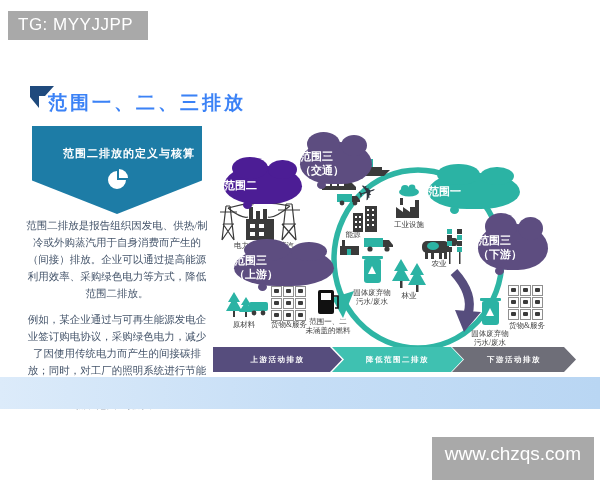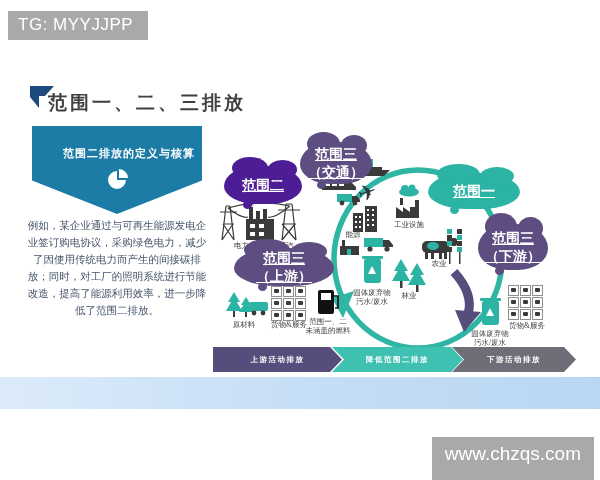--- a/index.html
+++ b/index.html
@@ -7,21 +7,21 @@
        font-family:"Liberation Sans",sans-serif;overflow:hidden;}
 
   
   .badge{position:absolute;background:#a9a9a9;color:#fff;white-space:nowrap;}
   #badge-top{left:8px;top:11px;padding:4px 15px 5px 10px;font-size:17px;letter-spacing:.5px;}
   #badge-bottom{right:6px;top:437px;padding:6px 13px 16px;font-size:19px;}
 
   
   #corner-icon{position:absolute;left:28px;top:84px;}
   #slide-title{position:absolute;left:48px;top:90px;font-family:"Liberation Serif",serif;
-    font-size:19px;font-weight:bold;color:#404040;letter-spacing:3px;text-align:center;}
+    font-size:19px;font-weight:bold;color:#3b82f6;letter-spacing:3px;text-align:center;}
 
   
   #ribbon{position:absolute;left:32px;top:126px;width:170px;height:88px;background:#1d7ca6;
     clip-path:polygon(0 0,100% 0,100% 62%,50% 100%,0 62%);}
   #ribbon-heading{position:absolute;left:0;top:20px;width:100%;text-align:center;
     color:#fff;font-size:11px;font-weight:bold;letter-spacing:1px;padding-left:12px;}
   #pie-icon{position:absolute;left:73px;top:42px;}
 
   
   #panel-text{position:absolute;left:26px;top:217px;width:182px;color:#44546a;
@@ -29,23 +29,23 @@
   #panel-text p{margin:0 0 9px 0;}
 
   
   #bottom-strip{position:absolute;left:0;top:377px;width:600px;height:32px;
     background:linear-gradient(90deg,#dcebfa 0%,#c6def6 50%,#b9d6f3 100%);}
 
   
   .abs{position:absolute;}
   .lbl{position:absolute;font-size:7.5px;color:#3f3f3f;text-align:center;line-height:1.2;font-family:Liberation Serif, serif;}
 
-  .cloud{position:absolute;display:flex;flex-direction:column;align-items:center;
-    justify-content:center;color:#fff;font-weight:bold;font-size:14px;line-height:1.3;
-    text-align:center;border-radius:48% 52% 50% 50% / 62% 62% 55% 55%;text-decoration:underline;}
+  .cloud{position:absolute;display:flex;flex-direction:column;align-items:flex-start;
+    justify-content:center;color:#fff;font-weight:bold;font-size:11px;line-height:1.3;
+    text-align:center;border-radius:48% 52% 50% 50% / 62% 62% 55% 55%;}
   .cloud::before{content:"";position:absolute;top:-24%;left:10%;width:46%;height:58%;
     background:inherit;border-radius:50%;}
   .cloud::after{content:"";position:absolute;top:-16%;right:7%;width:36%;height:50%;
     background:inherit;border-radius:50%;}
   .cloud span{position:relative;z-index:1;}
   .cloud .tail{position:absolute;bottom:-5px;left:24%;width:9px;height:8px;
     background:inherit;border-radius:50%;z-index:0;}
   .c-blue{background:#4c1d95;}
   .c-purple{background:#5d4d80;}
   .c-teal{background:#2bb3a4;}
@@ -88,20 +88,21 @@
 
 <div id="ribbon">
   <div id="ribbon-heading">范围二排放的定义与核算</div>
   <svg id="pie-icon" width="24" height="24">
     <path d="M12 12 L12 3 A9 9 0 1 0 21 12 Z" fill="#ffffff"></path>
     <path d="M14 10 L14 1 A9 9 0 0 1 23 10 Z" fill="#ffffff"></path>
   </svg>
 </div>
 
 <div id="panel-text">
+  <p>范围二排放是报告组织因发电、供热/制冷或外购蒸汽用于自身消费而产生的（间接）排放。企业可以通过提高能源利用效率、采购绿色电力等方式，降低范围二排放。</p>
   <p>例如，某企业通过与可再生能源发电企业签订购电协议，采购绿色电力，减少了因使用传统电力而产生的间接碳排放；同时，对工厂的照明系统进行节能改造，提高了能源利用效率，进一步降低了范围二排放。</p>
 </div>
 
 <div id="bottom-strip"></div>
 
 <svg class="abs" style="left:330px;top:166px" width="176" height="186">
   <ellipse cx="88" cy="93" rx="84" ry="89" fill="none" stroke="#2eb5a4" stroke-width="5.5"></ellipse>
   <polygon points="2,132 24,125 13,152" fill="#2eb5a4"></polygon>
 </svg>
 

